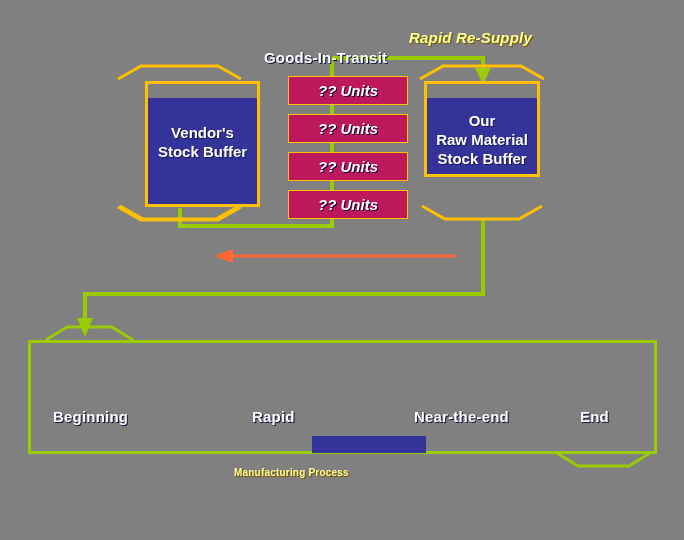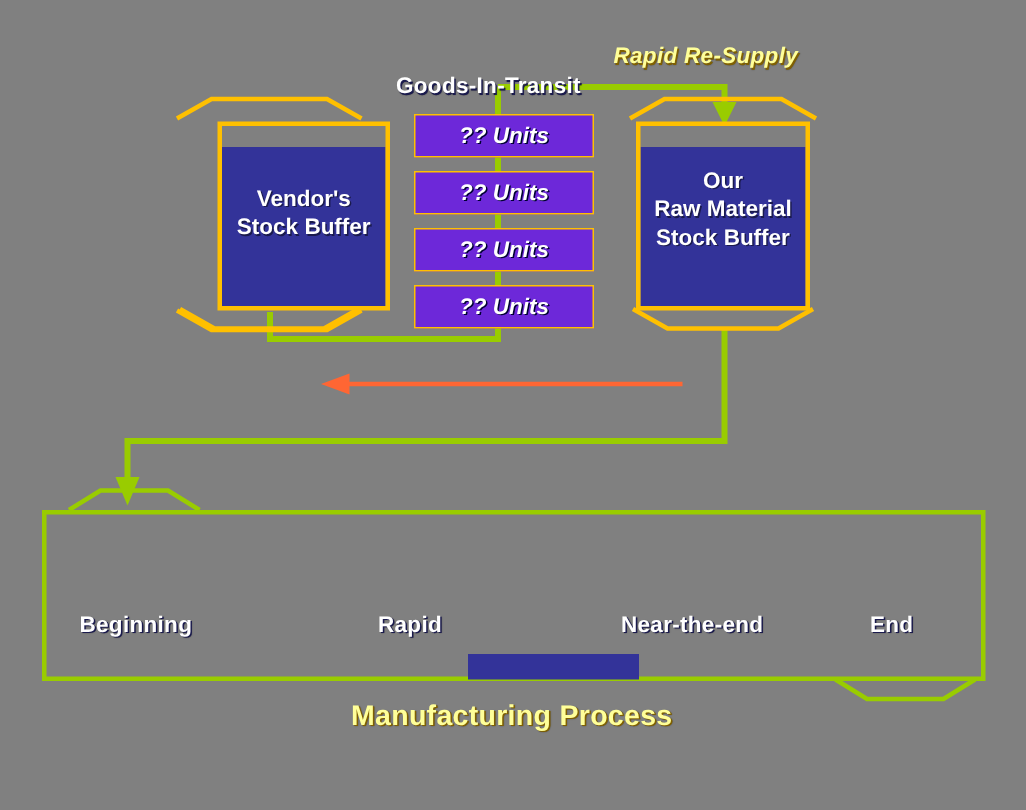--- a/index.html
+++ b/index.html
@@ -28,21 +28,21 @@
     margin-top: 20px;
   }
   .lbl-yellow {
     color: #ffff99;
     text-shadow: 1px 1px 0 #806000, 1px 1px 1px rgba(0,0,0,.45);
   }
 
   #goods-in-transit { left: 264px; top: 29px; font-size: 15px; }
   #rapid-resupply  { left: 409px; top: 29px; font-size: 15px; font-style: italic; }
   #frequent-reorder{ left: 261px; top: 259px; font-size: 14px; }
-  #manufacturing-label { left: 234px; top: 467px; font-size: 19px; }
+  #manufacturing-label { left: 234px; top: 467px; font-size: 10px; }
 
   
   .stage-lbl { font-size: 15px; top: 388px; }
   #stage-beginning  { left: 53px; }
   #stage-middle     { left: 252px; }
   #stage-nearend    { left: 414px; }
   #stage-end        { left: 580px; }
 
   
   .buffer {
@@ -68,31 +68,31 @@
     font-size: 15px;
     line-height: 19px;
     text-shadow: 1px 1px 0 #1a1a4d;
     z-index: 3;
   }
 
   #buffer-vendor { left: 122px; top: 81px; width: 115px; height: 126px; margin-left: 23px; }
   #buffer-vendor .fill { left: 3px; top: 17px; right: 3px; bottom: 3px; }
   #buffer-vendor .txt { top: 42px; }
 
-  #buffer-ours { left: 424px; top: 81px; width: 116px; height: 126px; }
+  #buffer-ours { left: 424px; top: 81px; width: 116px; height: 96px; }
   #buffer-ours .fill { left: 3px; top: 17px; right: 3px; bottom: 3px; }
   #buffer-ours .txt { top: 30px; }
 
   
   .unit-box {
     position: absolute;
-    left: 276px;
+    left: 288px;
     width: 120px;
     height: 29px;
-    background: #6d28d9;
+    background: #be185d;
     border: 1px solid #ffc000;
     z-index: 4;
   }
   .unit-box .t {
     position: absolute;
     width: 100%;
     text-align: center;
     top: 5px;
     color: #ffffff;
     font-weight: bold;

